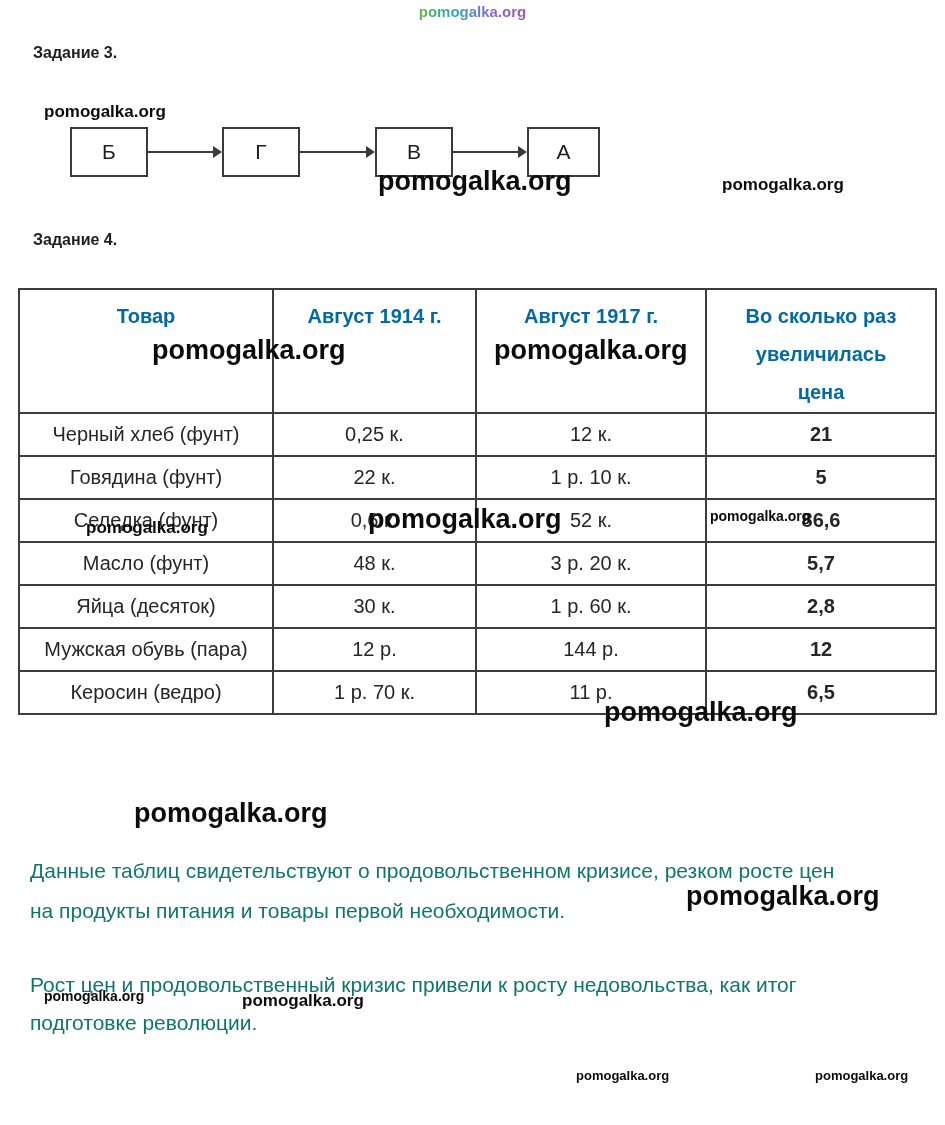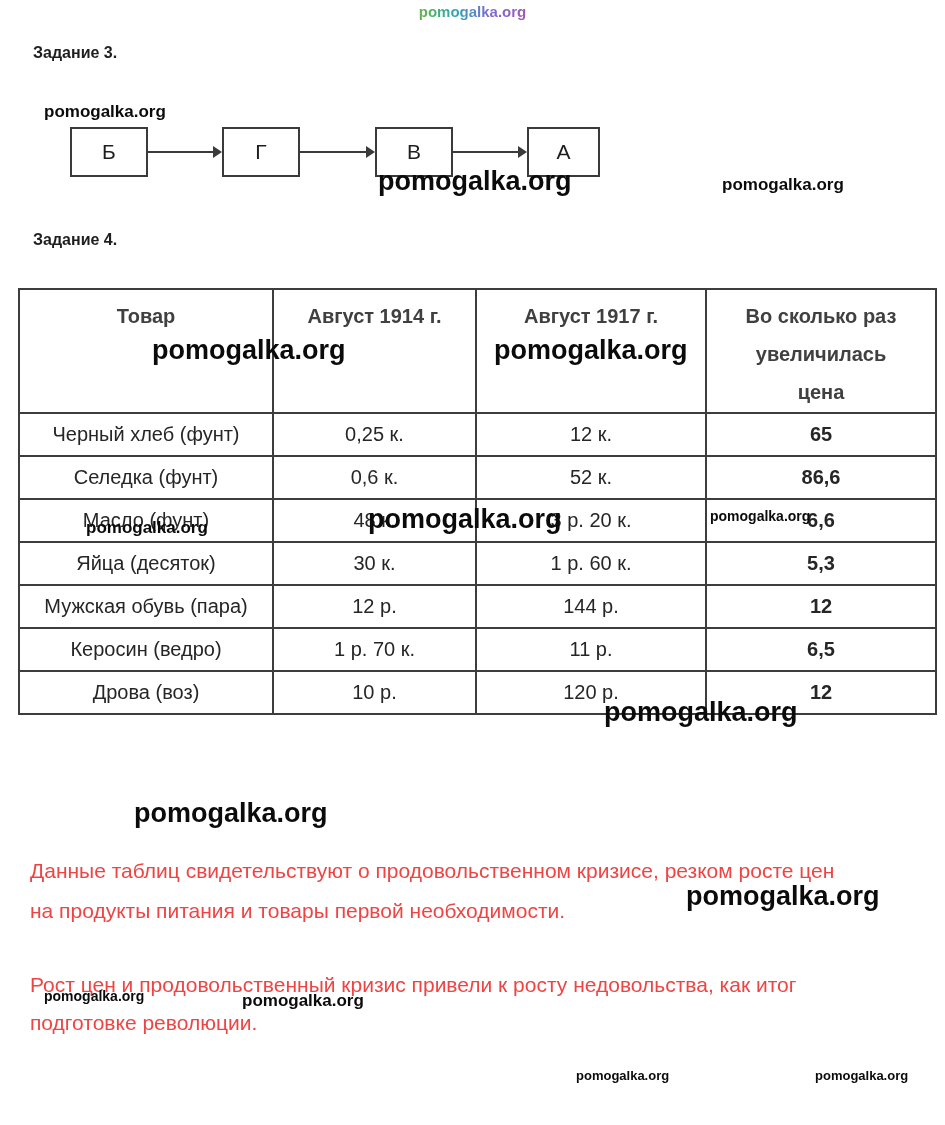--- a/index.html
+++ b/index.html
@@ -14,27 +14,27 @@
   .dbox{position:absolute;top:0;width:78px;height:50px;border:2px solid #3a3a3a;box-sizing:border-box;
         display:flex;align-items:center;justify-content:center;font-size:21px;color:#1e1e1e;background:#fff;}
   .arrow{position:absolute;top:24px;height:2px;background:#3a3a3a;}
   .arrow::after{content:"";position:absolute;right:-9px;top:-5px;width:0;height:0;
         border-left:9px solid #3a3a3a;border-top:6px solid transparent;border-bottom:6px solid transparent;}
 
   
   .table-wrap{position:absolute;left:18px;top:288px;width:917px;}
   table{border-collapse:collapse;width:100%;table-layout:fixed;font-size:20px;color:#262626;}
   th,td{border:2px solid #3d3d3d;text-align:center;overflow:hidden;}
-  thead th{font-weight:bold;vertical-align:top;padding-top:7px;line-height:38px;height:115px;box-sizing:border-box;color:#404040;}
+  thead th{font-weight:bold;vertical-align:top;padding-top:7px;line-height:38px;height:115px;box-sizing:border-box;color:#0369a1;}
   thead th.wrap3{padding-left:32px;padding-right:32px;}
   tbody td{height:41px;padding:0 4px;font-weight:normal;}
   td.ratio{font-weight:bold;}
 
   
-  .para{position:absolute;left:30px;font-size:21px;color:#ef4444;}
+  .para{position:absolute;left:30px;font-size:21px;color:#0f766e;}
   #para1{top:851px;line-height:40px;}
   #para2{top:966px;line-height:38px;}
   .para div{white-space:nowrap;}
 
   
   .wm{position:absolute;font-weight:bold;color:#0b0b0b;white-space:nowrap;z-index:5;}
   .wm-xs{font-size:13px;}
   .wm-sm{font-size:14px;}
   .wm-md{font-size:17px;}
   .wm-lg{font-size:27px;}
@@ -74,57 +74,57 @@
           <th>Август 1914 г.</th>
           <th>Август 1917 г.</th>
           <th class="wrap3">Во сколько раз увеличилась цена</th>
         </tr>
       </thead>
       <tbody>
         <tr>
           <td>Черный хлеб (фунт)</td>
           <td>0,25 к.</td>
           <td>12 к.</td>
-          <td class="ratio">65</td>
+          <td class="ratio">21</td>
+        </tr>
+        <tr>
+          <td>Говядина (фунт)</td>
+          <td>22 к.</td>
+          <td>1 р. 10 к.</td>
+          <td class="ratio">5</td>
         </tr>
         <tr>
           <td>Селедка (фунт)</td>
           <td>0,6 к.</td>
           <td>52 к.</td>
           <td class="ratio">86,6</td>
         </tr>
         <tr>
           <td>Масло (фунт)</td>
           <td>48 к.</td>
           <td>3 р. 20 к.</td>
-          <td class="ratio">6,6</td>
+          <td class="ratio">5,7</td>
         </tr>
         <tr>
           <td>Яйца (десяток)</td>
           <td>30 к.</td>
           <td>1 р. 60 к.</td>
-          <td class="ratio">5,3</td>
+          <td class="ratio">2,8</td>
         </tr>
         <tr>
           <td>Мужская обувь (пара)</td>
           <td>12 р.</td>
           <td>144 р.</td>
           <td class="ratio">12</td>
         </tr>
         <tr>
           <td>Керосин (ведро)</td>
           <td>1 р. 70 к.</td>
           <td>11 р.</td>
           <td class="ratio">6,5</td>
-        </tr>
-        <tr>
-          <td>Дрова (воз)</td>
-          <td>10 р.</td>
-          <td>120 р.</td>
-          <td class="ratio">12</td>
         </tr>
       </tbody>
     </table>
   </div>
 
   <div class="para" id="para1">
     <div>Данные таблиц свидетельствуют о продовольственном кризисе, резком росте цен</div>
     <div>на продукты питания и товары первой необходимости.</div>
   </div>
   <div class="para" id="para2">

